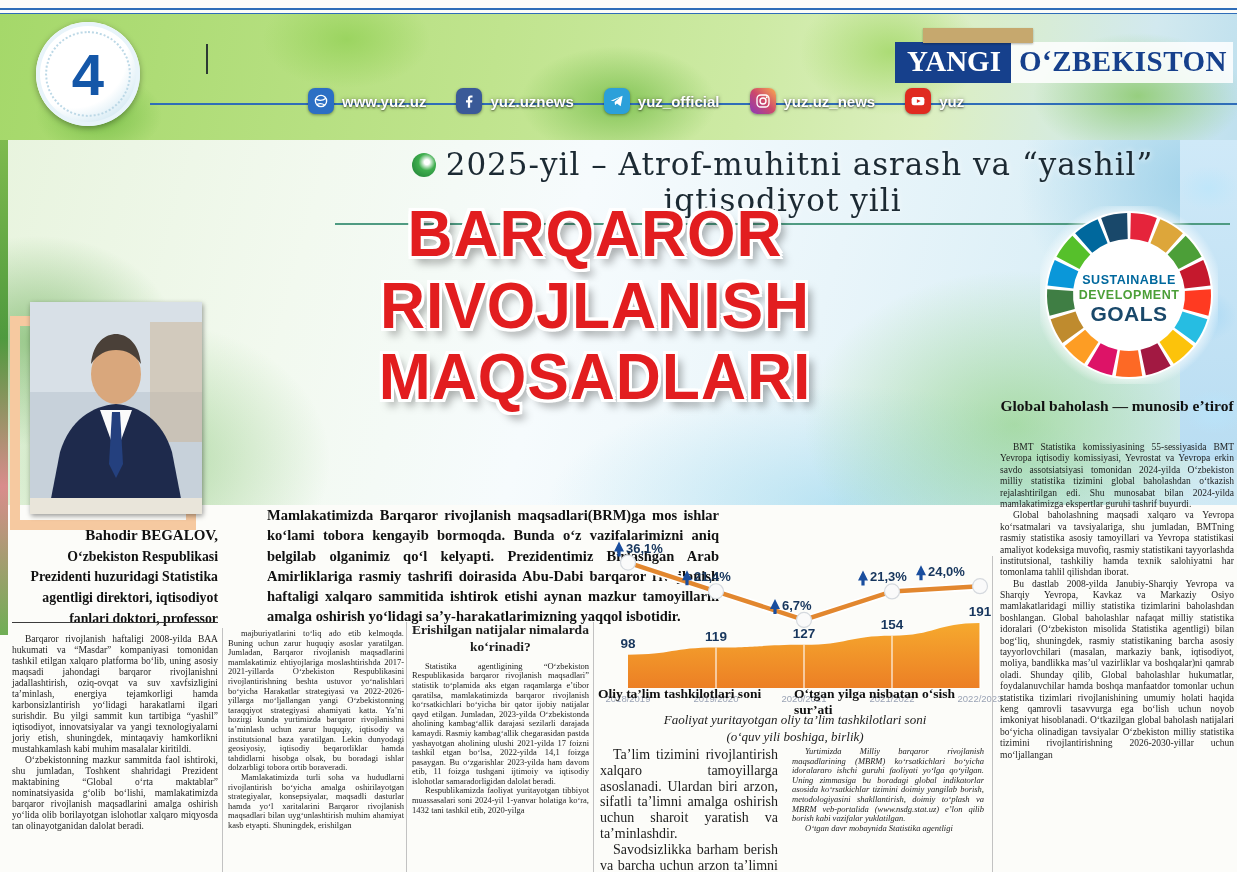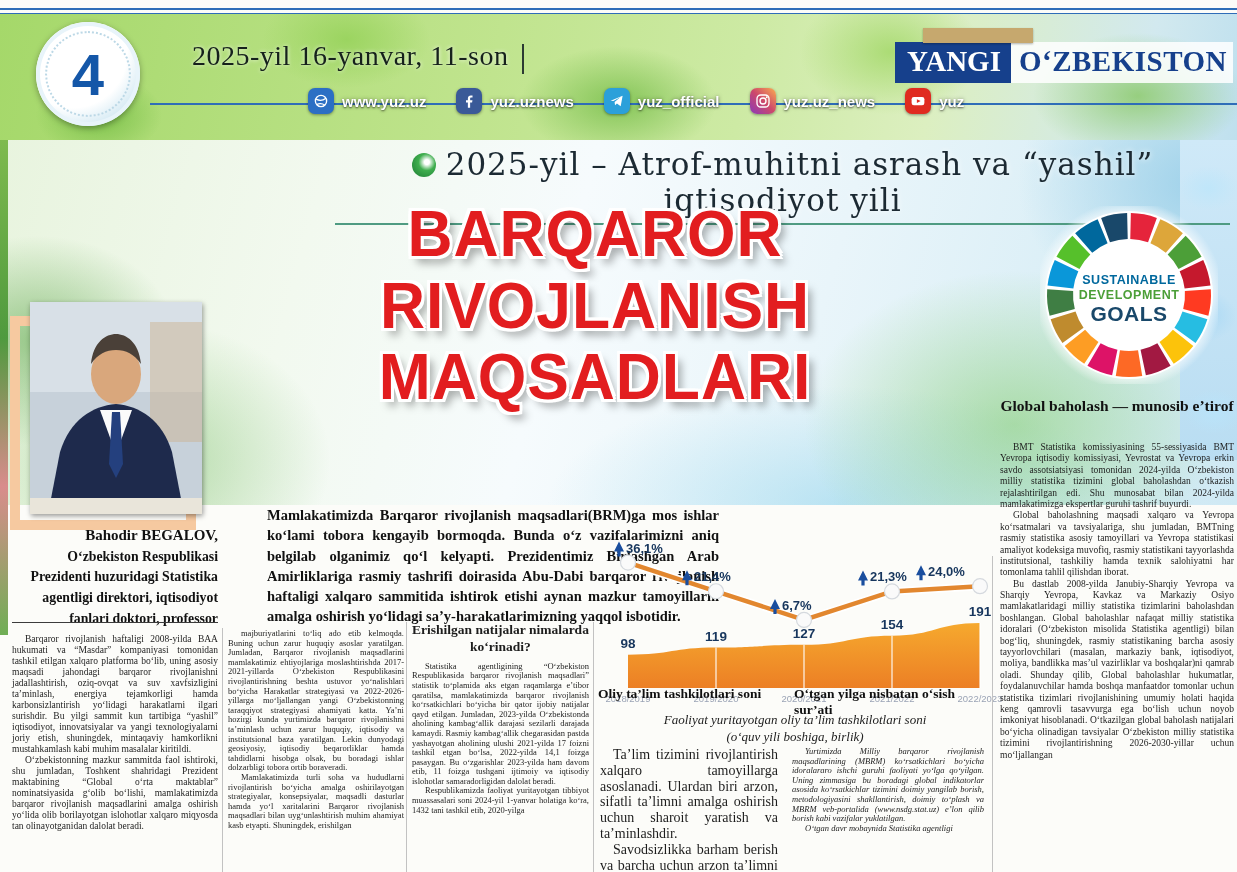--- a/index.html
+++ b/index.html
@@ -137,21 +137,21 @@
   <div class="top-rule"></div>
   <div class="header-bg"></div>
 
   <div class="page-badge">
     <div class="inner">
         <span class="num">4</span>
       </div>
   </div>
 
   <div class="issue-date">
-    <span>2025-yil 16-yanvar, 11-son</span><span class="bar"></span>
+    <span class="bar"></span>
   </div>
 
   <div class="masthead">
     <div class="tan"></div>
     <span class="yangi">YANGI</span>
     <span class="ozb">O‘ZBEKISTON</span>
   </div>
 
   <div class="social-line"></div>
   <div class="social-row">

